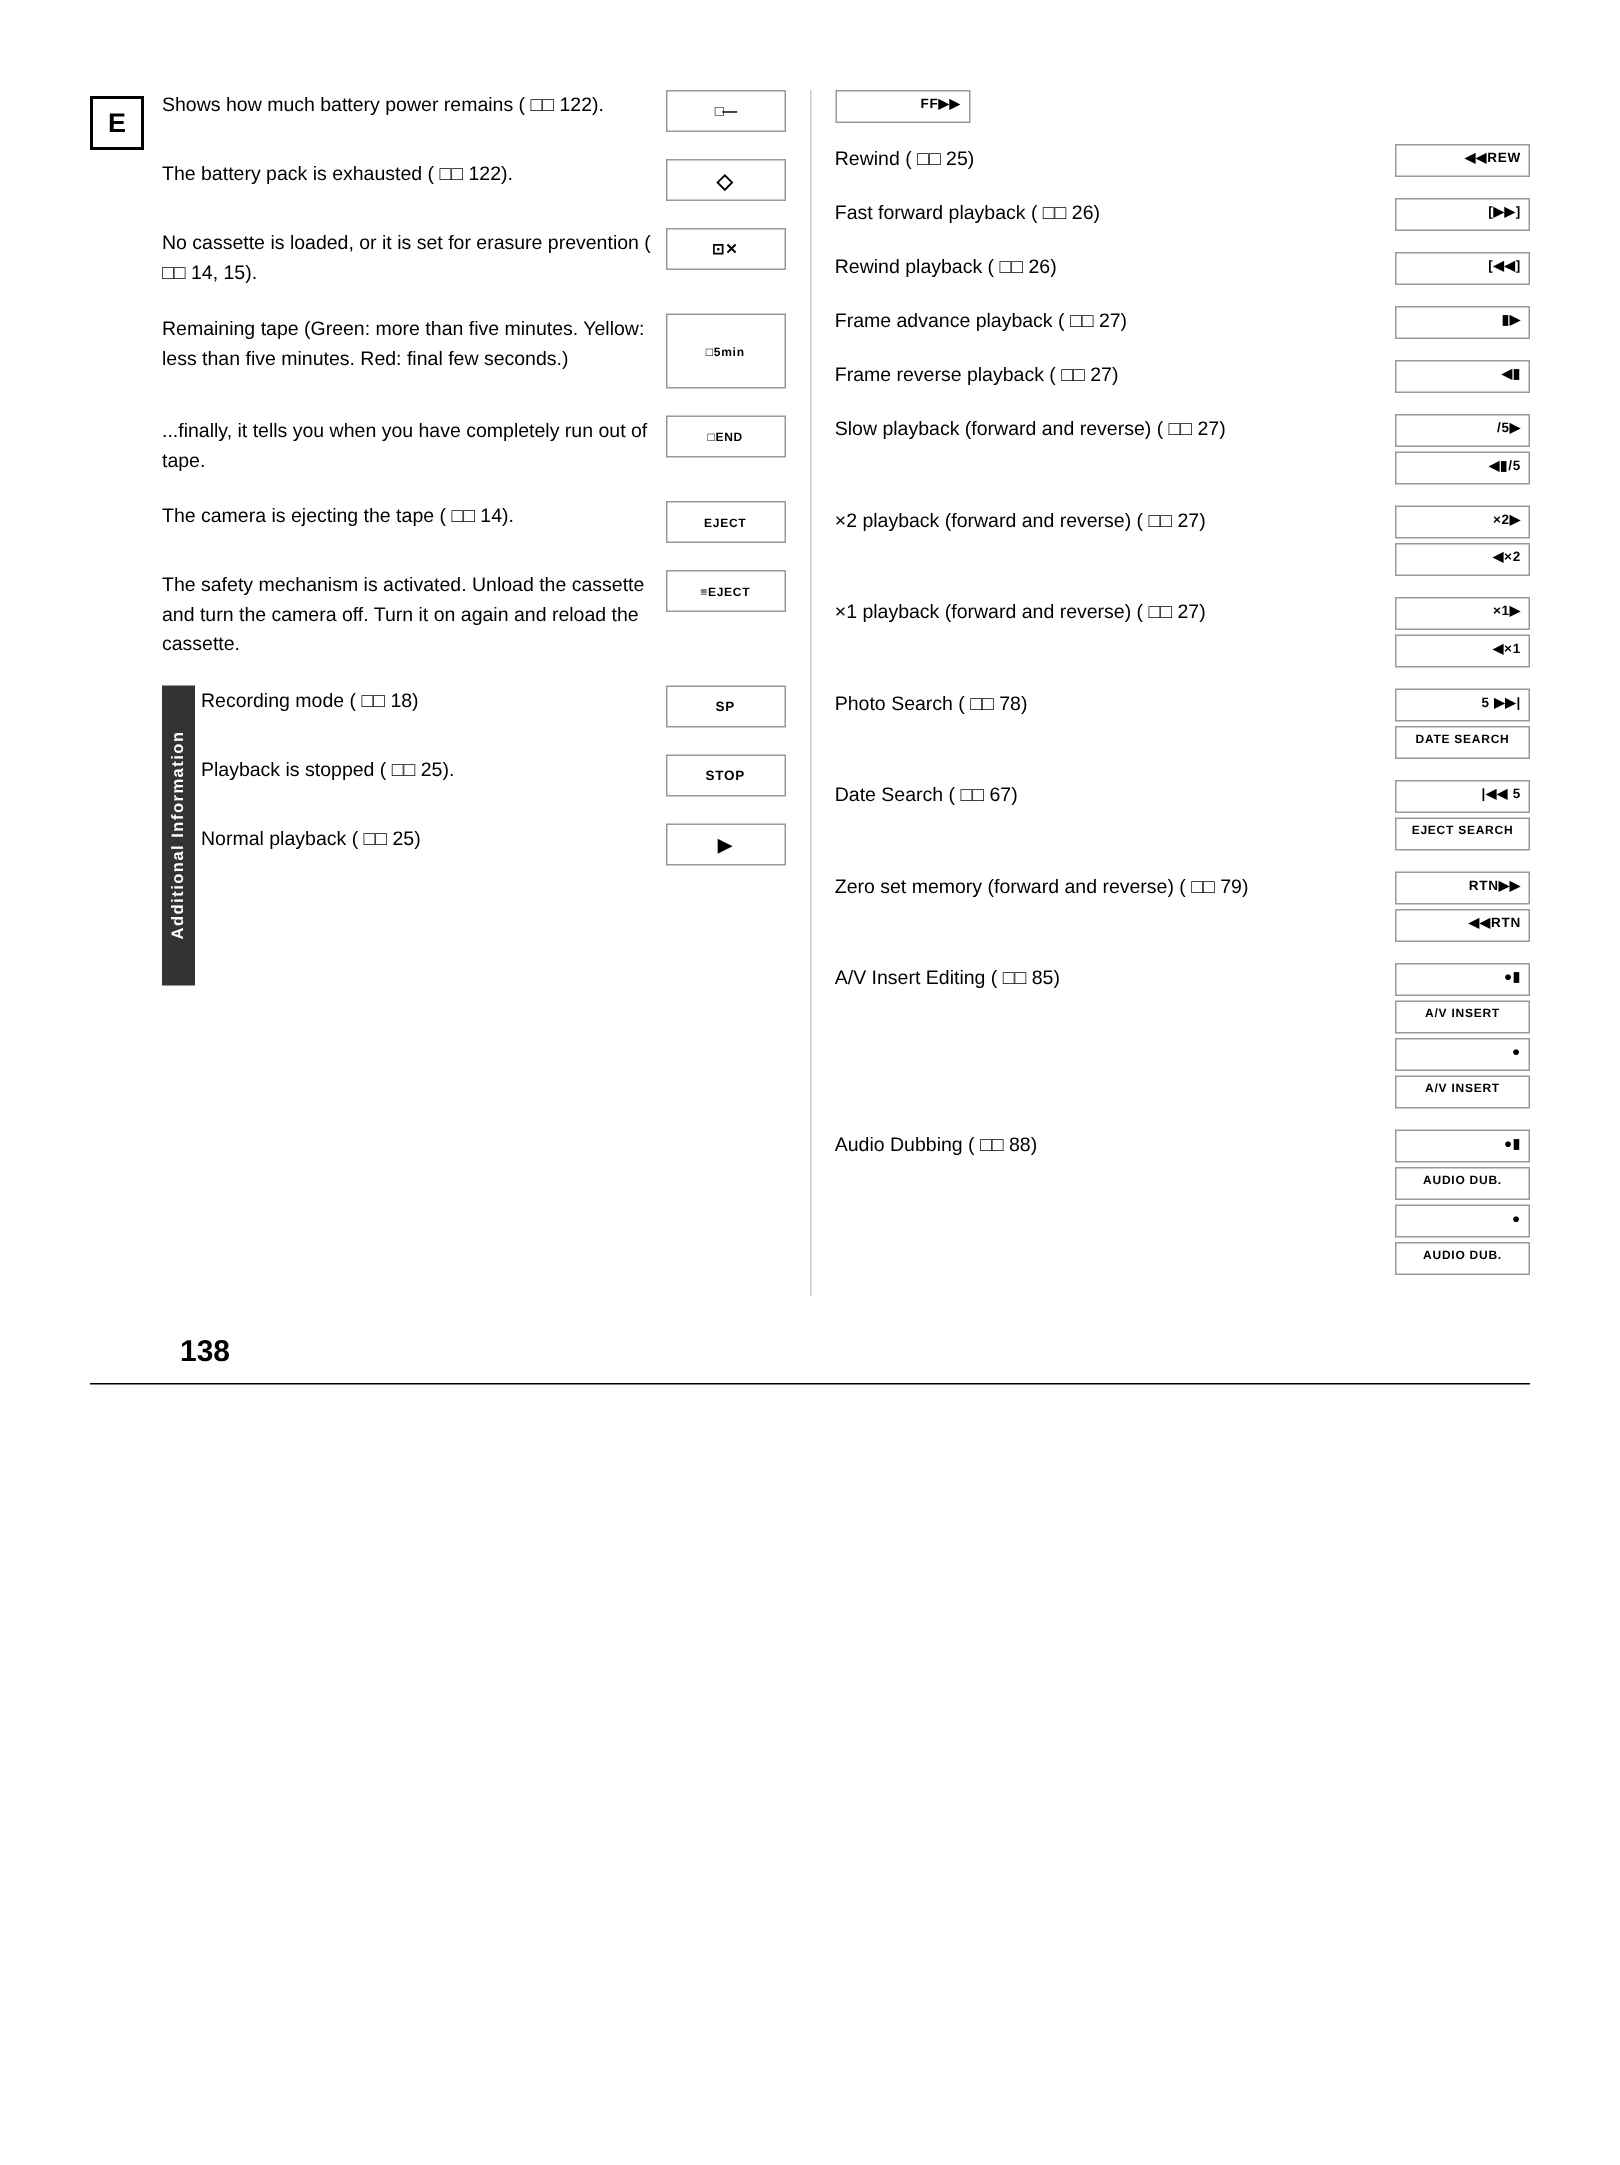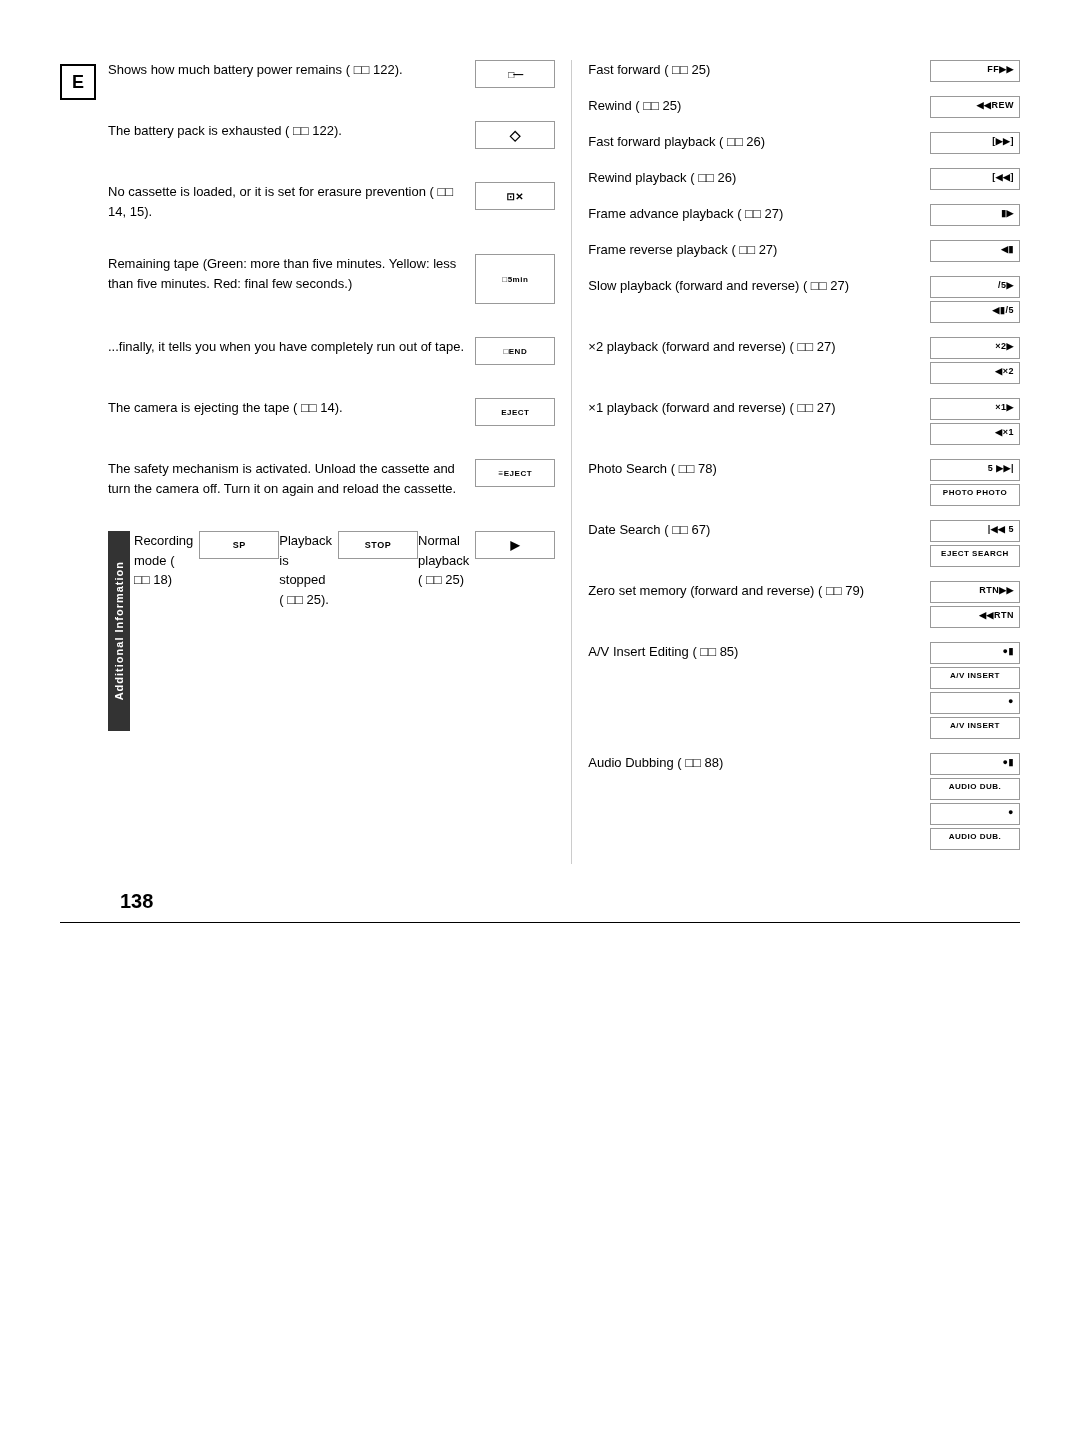--- a/index.html
+++ b/index.html
@@ -148,21 +148,21 @@
 
   <div class="main-content">
 
     <div style="display:flex;flex-direction:column;flex:1;gap:0;">
       <div style="display:flex;flex-direction:row;gap:0;align-items:flex-start;">
 
         <div class="e-box">
           <span>E</span>
         </div>
 
-        <div style="flex:1;display:flex;flex-direction:column;gap:15px;">
+        <div style="flex:1;display:flex;flex-direction:column;gap:0;">
 
           <div class="entry">
             <div class="entry-text">
               <span>Shows how much battery power remains ( □□ 122).</span>
             </div>
             <div class="entry-icon">
               <span style="font-size:10px;letter-spacing:-1px;">□—</span>
             </div>
           </div>
 
@@ -219,21 +219,21 @@
               <span style="font-size:8px;">≡EJECT</span>
             </div>
           </div>
 
           <div style="display:flex;flex-direction:row;align-items:flex-start;gap:4px;">
 
             <div class="sidebar-dark-bar">
               <span>Additional Information</span>
             </div>
 
-            <div style="flex:1;display:flex;gap:0;">
+            <div style="flex:1;display:flex;flex-direction:column;gap:0;">
 
               <div class="entry">
                 <div class="entry-text">
                   <span>Recording mode ( □□ 18)</span>
                 </div>
                 <div class="entry-icon">
                   <span style="font-size:9px;font-weight:bold;">SP</span>
                 </div>
               </div>
 
@@ -259,23 +259,20 @@
 
         </div>
       </div>
     </div>
 
     <div style="width:1px;background:#ccc;margin:0 16px;align-self:stretch;"></div>
 
     <div style="flex:1;display:flex;flex-direction:column;gap:0;">
 
       <div class="right-entry">
-        <div class="right-entry-text">
-          <span>Fast forward ( □□ 25)</span>
-        </div>
         <div class="right-icons">
           <div class="icon-box">
             <span style="font-size:9px;font-weight:bold;">FF▶▶</span>
           </div>
         </div>
       </div>
 
       <div class="right-entry">
         <div class="right-entry-text">
           <span>Rewind ( □□ 25)</span>
@@ -376,21 +373,21 @@
 
       <div class="right-entry">
         <div class="right-entry-text">
           <span>Photo Search ( □□ 78)</span>
         </div>
         <div class="right-icons">
           <div class="icon-box">
             <span style="font-size:9px;">5 ▶▶|</span>
           </div>
           <div class="icon-box center">
-            <span style="font-size:8px;font-weight:bold;letter-spacing:0.5px;">PHOTO PHOTO</span>
+            <span style="font-size:8px;font-weight:bold;letter-spacing:0.5px;">DATE SEARCH</span>
           </div>
         </div>
       </div>
 
       <div class="right-entry">
         <div class="right-entry-text">
           <span>Date Search ( □□ 67)</span>
         </div>
         <div class="right-icons">
           <div class="icon-box">

